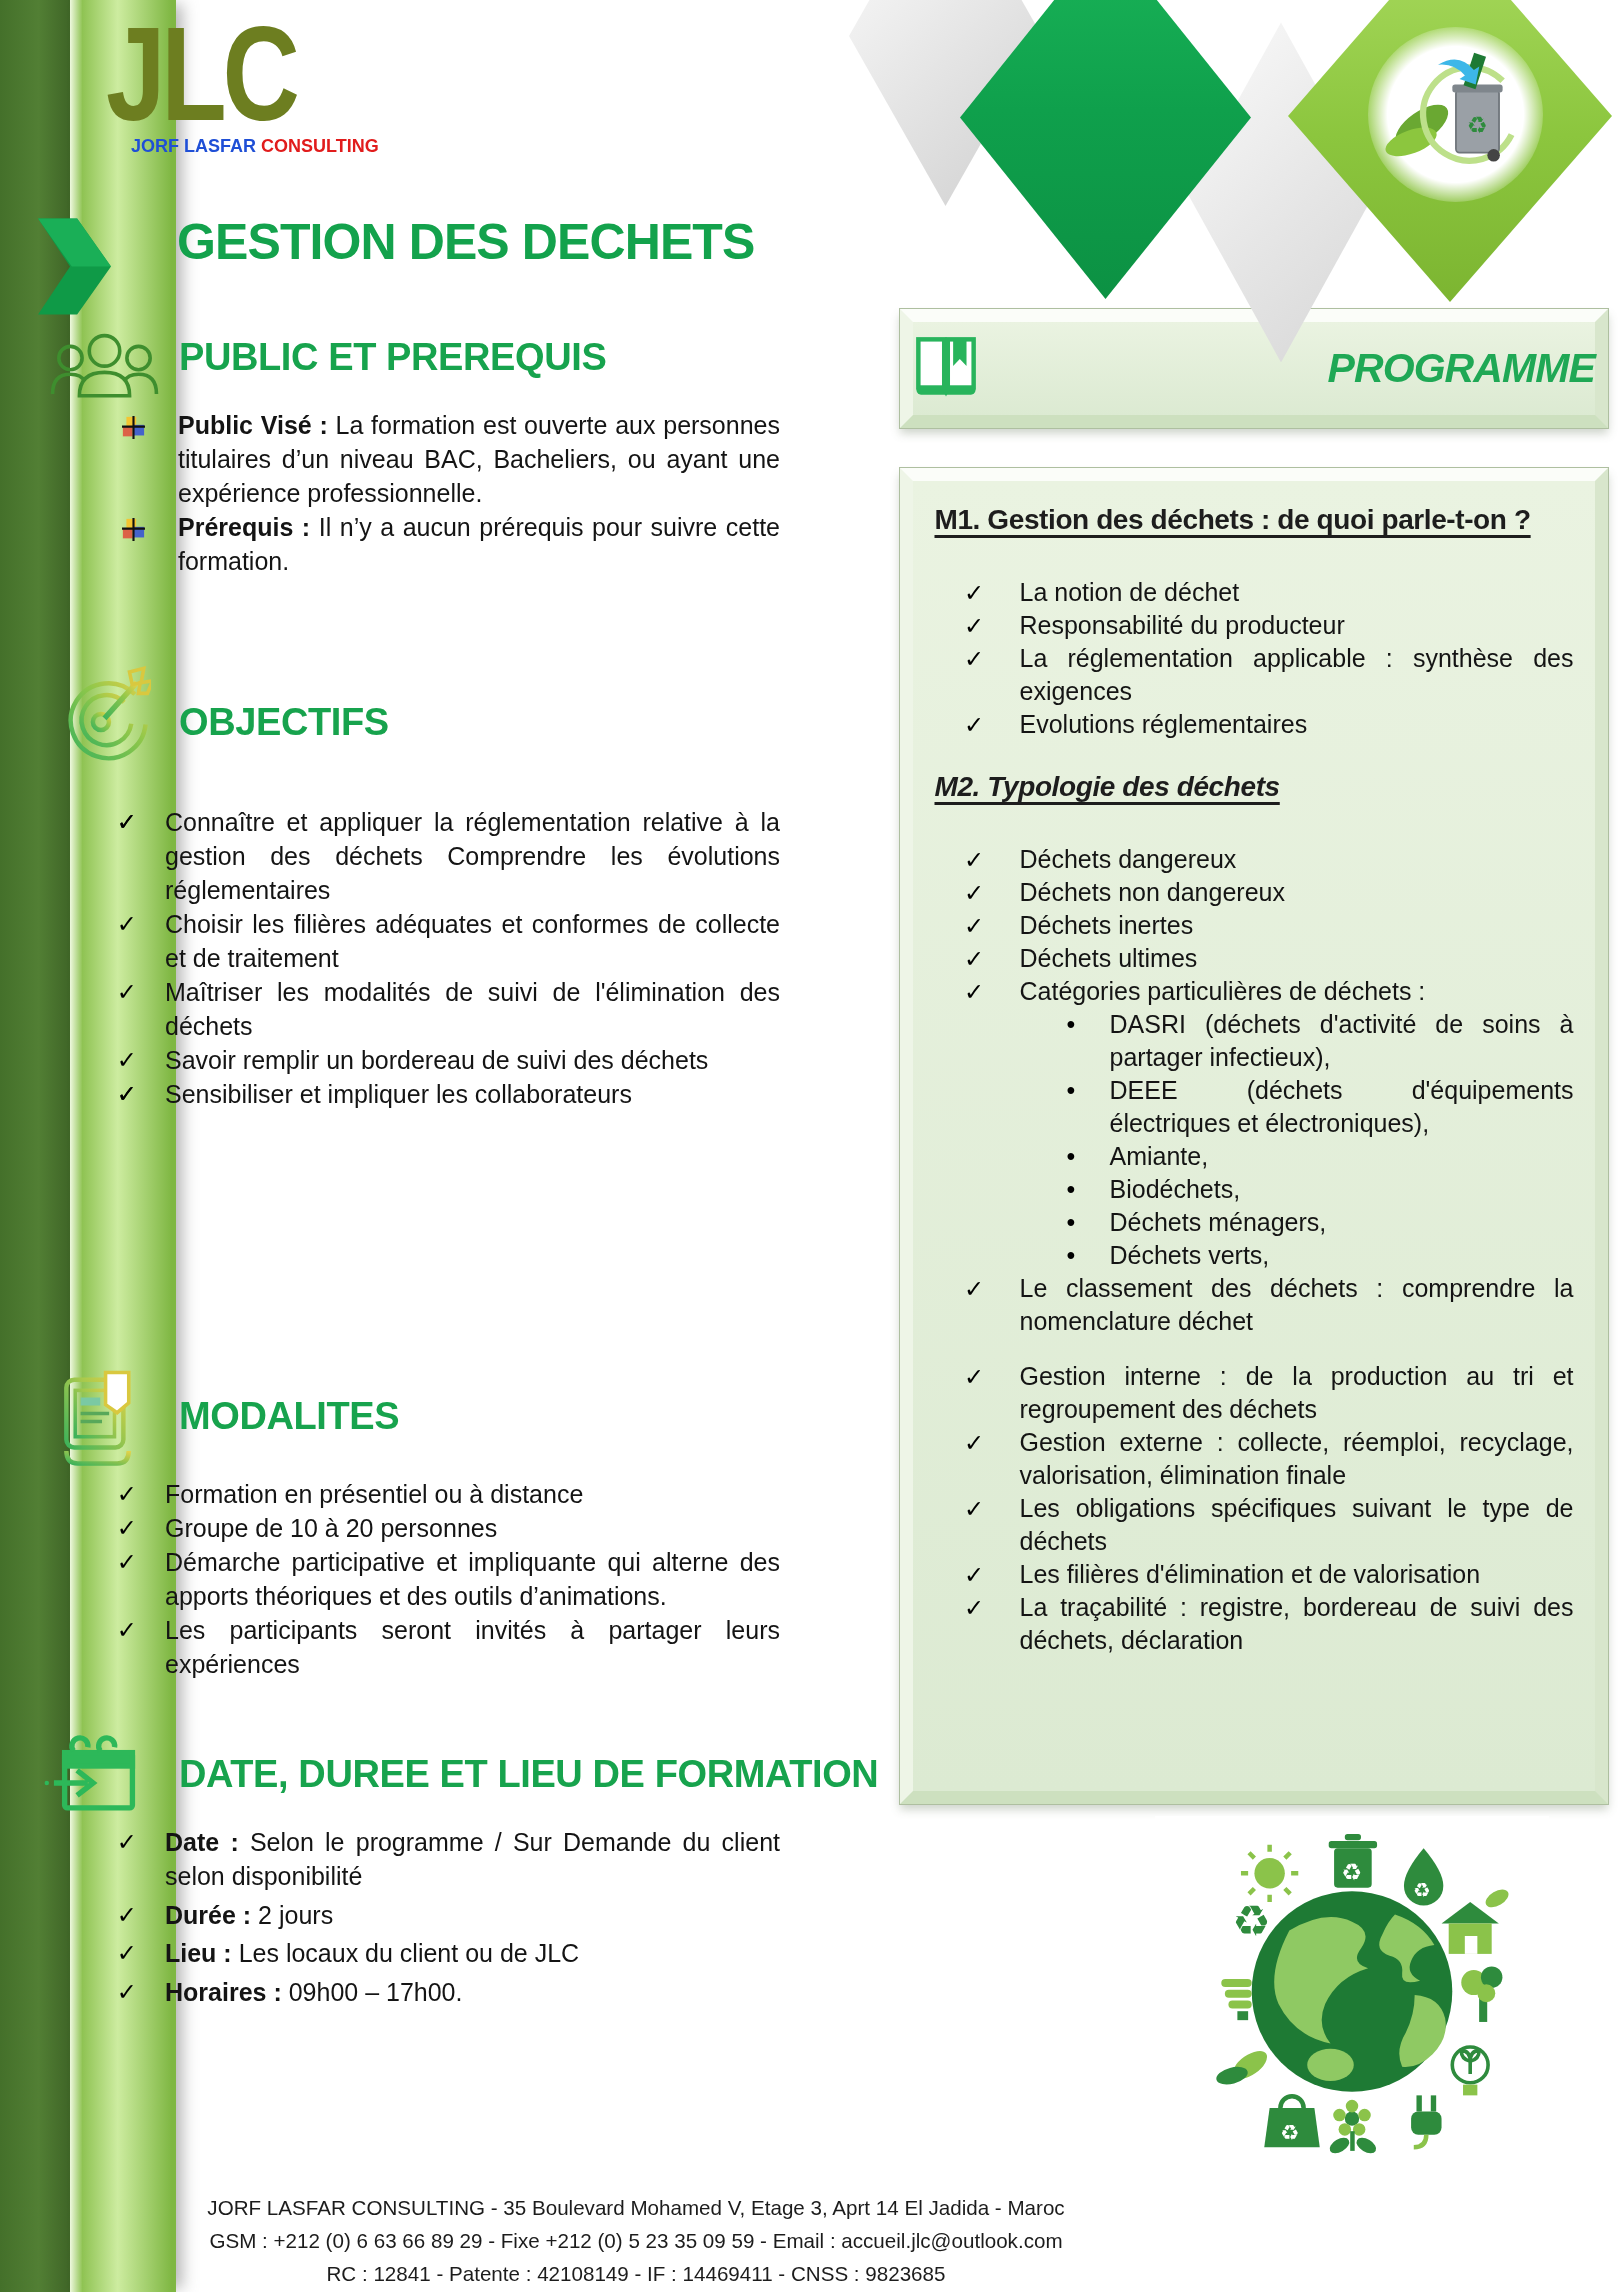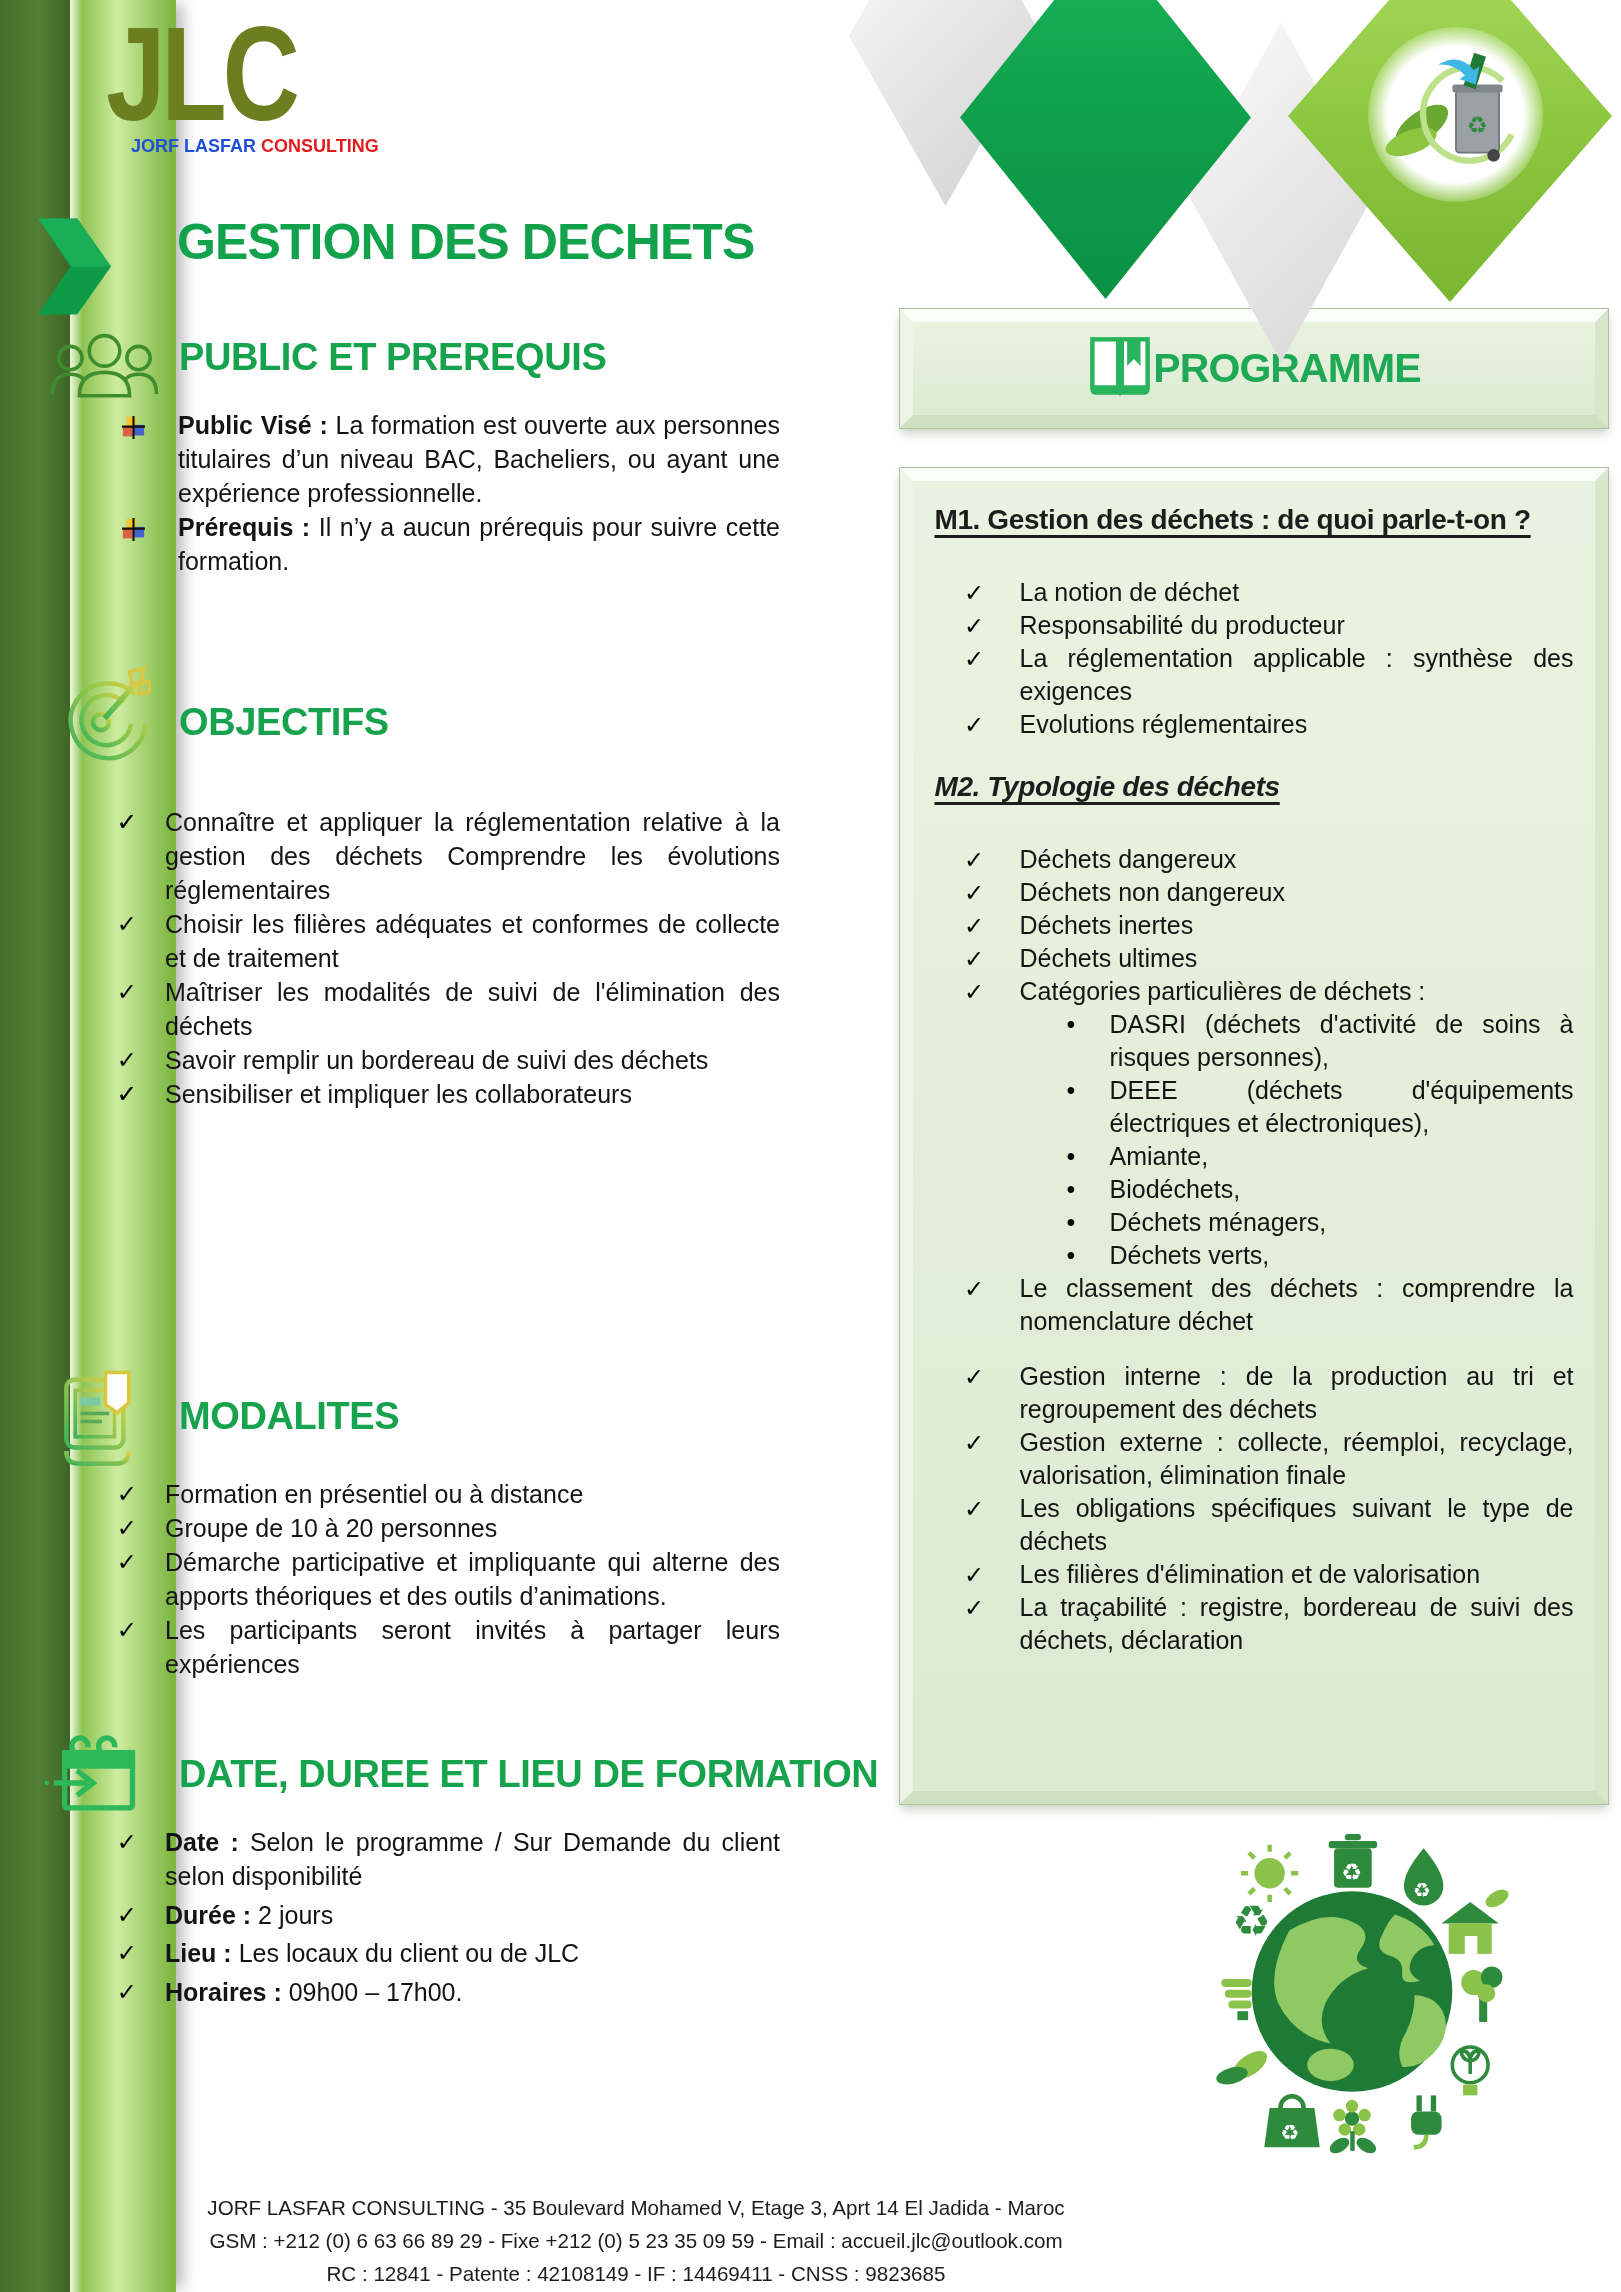--- a/index.html
+++ b/index.html
@@ -51,21 +51,21 @@
   .bin-badge{position:absolute;left:1368px;top:27px;width:175px;height:175px;z-index:3;
              border-radius:50%;background:radial-gradient(circle,#ffffff 55%,rgba(255,255,255,0) 75%);}
 
   
   .bevel{background:linear-gradient(180deg,#eaf3e1,#dcead2);
          border-style:solid;border-width:13.4px;
          border-color:#fbfdf9 #d8e6cc #cde0bf #eef5e7;
          outline:0.9px solid #aebfa0;box-shadow:0 6.3px 9px rgba(90,110,80,.3);
          box-sizing:border-box;}
   .prog-header{position:absolute;left:900px;top:309px;width:708px;height:119px;
-               display:flex;align-items:center;justify-content:center;}
+               display:flex;align-items:center;justify-content:space-between;font-style:italic;}
   .prog-header .ph-text{font-size:41px;font-weight:bold;color:#1fa855;letter-spacing:-0.9px;}
   .prog-box{position:absolute;left:900px;top:468px;width:708px;height:1336px;
             padding:23px 21.5px 9px 21.5px;overflow:hidden;}
   .prog-box h3{margin:0 0 40px 0;font-size:28px;font-weight:bold;color:#1d1d1d;letter-spacing:-0.4px;
                text-decoration:underline;text-decoration-thickness:2.7px;text-underline-offset:6.3px;}
   .prog-box h3.mt{margin-top:30px;font-style:italic;}
   .prog-box ul{margin:0 0 21.5px 0;padding:0;list-style:none;font-size:25px;line-height:33px;}
   .prog-box ul li{position:relative;padding-left:85px;text-align:justify;}
   .prog-box .check{left:29.6px;}
   .prog-box ul.sub{margin:0;}
@@ -257,21 +257,21 @@
     </ul>
 
     <h3 class="mt">M2. Typologie des déchets</h3>
     <ul>
       <li><span class="check">✓</span><span>Déchets dangereux</span></li>
       <li><span class="check">✓</span><span>Déchets non dangereux</span></li>
       <li><span class="check">✓</span><span>Déchets inertes</span></li>
       <li><span class="check">✓</span><span>Déchets ultimes</span></li>
       <li><span class="check">✓</span><span>Catégories particulières de déchets :</span>
         <ul class="sub">
-          <li><span class="dot">•</span><span>DASRI (déchets d'activité de soins à risques personnes),</span></li>
+          <li><span class="dot">•</span><span>DASRI (déchets d'activité de soins à partager infectieux),</span></li>
           <li><span class="dot">•</span><span>DEEE (déchets d'équipements électriques et électroniques),</span></li>
           <li><span class="dot">•</span><span>Amiante,</span></li>
           <li><span class="dot">•</span><span>Biodéchets,</span></li>
           <li><span class="dot">•</span><span>Déchets ménagers,</span></li>
           <li><span class="dot">•</span><span>Déchets verts,</span></li>
         </ul>
       </li>
       <li><span class="check">✓</span><span>Le classement des déchets : comprendre la nomenclature déchet</span></li>
     </ul>
 

